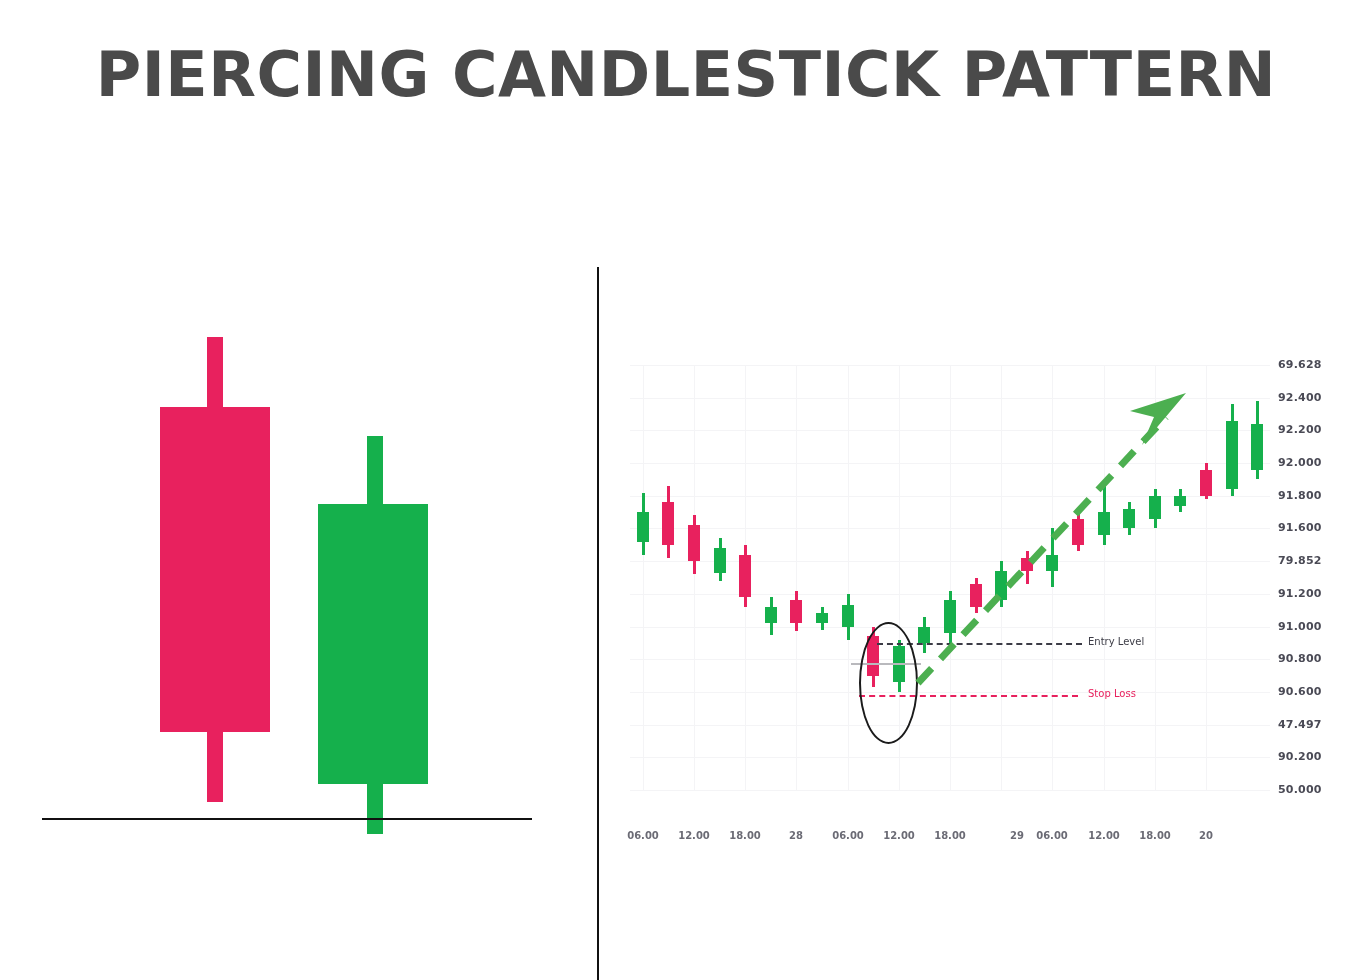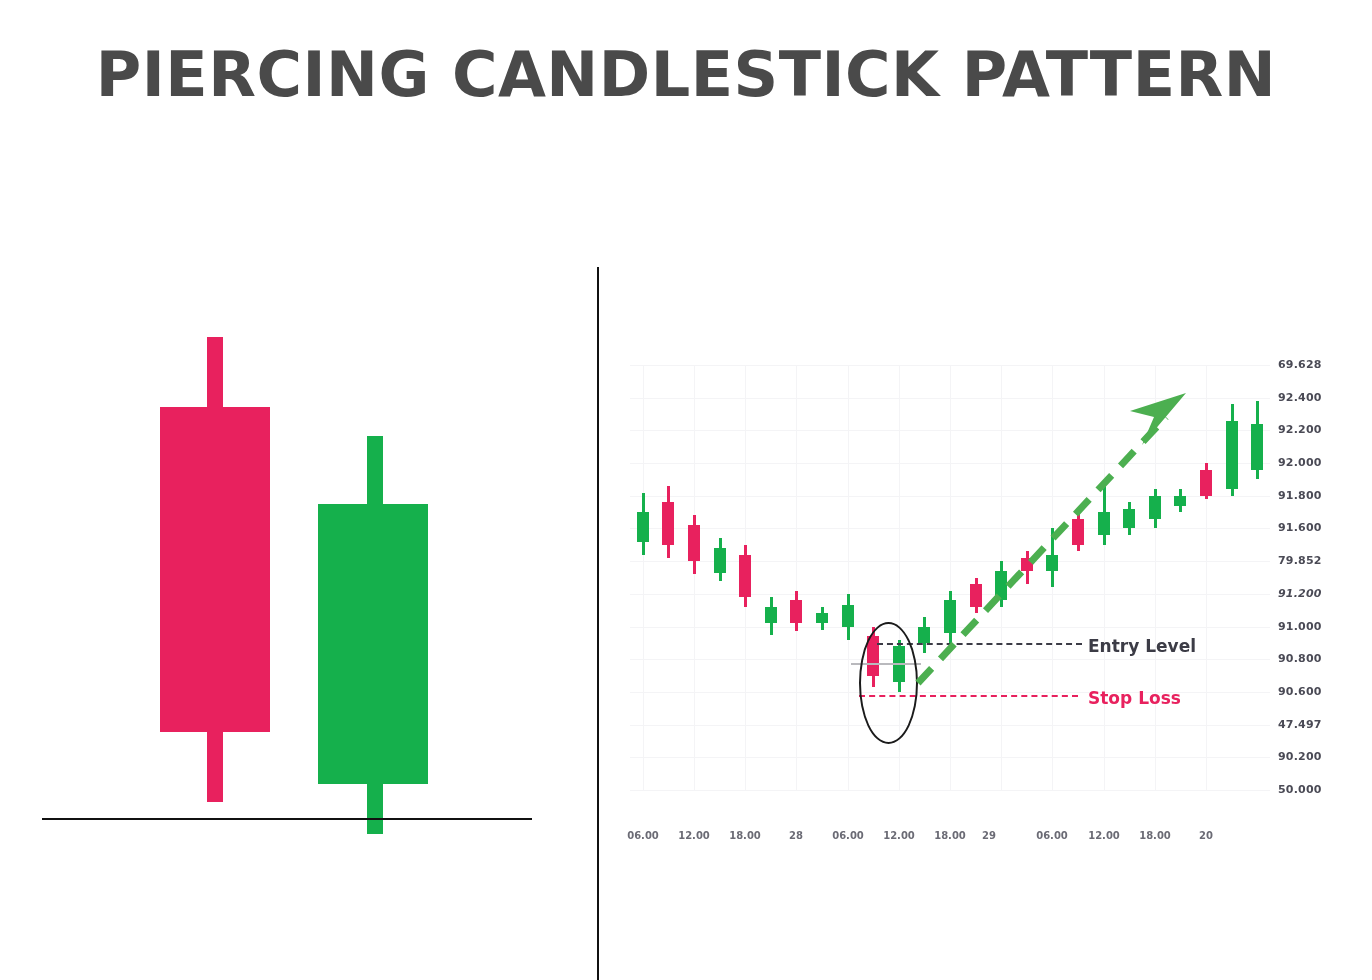--- a/index.html
+++ b/index.html
@@ -52,21 +52,21 @@
   .xtick{
     position:absolute;top:438px;
     font-size:10px;color:#6b6b75;font-weight:600;
     font-family:"DejaVu Sans", sans-serif;
     white-space:nowrap;text-align:center;
     transform:translateX(-50%);
   }
   .dash-line{position:absolute;height:0;border-top:2px dashed #3c3c46;}
   .dash-line.sl{border-top:2px dashed #e8215e;}
   .annot-label{
-    position:absolute;font-size:17px;font-weight:bold;
+    position:absolute;font-size:10px;font-weight:normal;
     font-family:"DejaVu Sans", sans-serif;white-space:nowrap;
   }
   #entry-label{color:#3c3c46;}
   #stoploss-label{color:#e8215e;}
   #pattern-ellipse{
     position:absolute;border:2px solid #1b1b1b;border-radius:50%;
     background:transparent;
   }
   #mid-marker{position:absolute;height:2px;background:#b9b9bd;}
   #trend-arrow{position:absolute;left:0;top:0;width:640px;height:425px;overflow:visible;}
@@ -242,37 +242,37 @@
   </div>
 
   <div id="yaxis">
       <div class="ytick" style="top: 108px;">69.628</div>
       <div class="ytick" style="top: 140.692px; text-align: right;">92.400</div>
       <div class="ytick" style="top: 173.385px;">92.200</div>
       <div class="ytick" style="top: 206.077px;">92.000</div>
       <div class="ytick" style="top: 238.769px;">91.800</div>
       <div class="ytick" style="top: 271.462px;">91.600</div>
       <div class="ytick" style="top: 304.154px;">79.852</div>
-      <div class="ytick" style="top: 336.846px; font-style: italic;">91.200</div>
+      <div class="ytick" style="top: 336.846px;">91.200</div>
       <div class="ytick" style="top: 369.538px;">91.000</div>
       <div class="ytick" style="top: 402.231px;">90.800</div>
       <div class="ytick" style="top: 434.923px;">90.600</div>
       <div class="ytick" style="top: 467.615px;">47.497</div>
       <div class="ytick" style="top: 500.308px;">90.200</div>
       <div class="ytick" style="top: 533px;">50.000</div>
     </div>
   <div id="xaxis">
       <div class="xtick" style="left: 45px; top: 580px;">06.00</div>
       <div class="xtick" style="left: 96px; top: 580px;">12.00</div>
       <div class="xtick" style="left: 147px; top: 580px;">18.00</div>
       <div class="xtick" style="left: 198px; top: 580px;">28</div>
       <div class="xtick" style="left: 250px; top: 580px;">06.00</div>
       <div class="xtick" style="left: 301px; top: 580px;">12.00</div>
       <div class="xtick" style="left: 352px; top: 580px;">18.00</div>
-      <div class="xtick" style="left: 391px; top: 580px;">29</div>
+      <div class="xtick" style="left: 419px; top: 580px;">29</div>
       <div class="xtick" style="left: 454px; top: 580px;">06.00</div>
       <div class="xtick" style="left: 506px; top: 580px;">12.00</div>
       <div class="xtick" style="left: 557px; top: 580px;">18.00</div>
       <div class="xtick" style="left: 608px; top: 580px;">20</div>
     </div>
 
   <div class="annot-label" id="entry-label" style="left: 490px; top: 385.885px;">Entry Level</div>
   <div class="annot-label" id="stoploss-label" style="left: 490px; top: 438.192px;">Stop Loss</div>
 </div>
 

